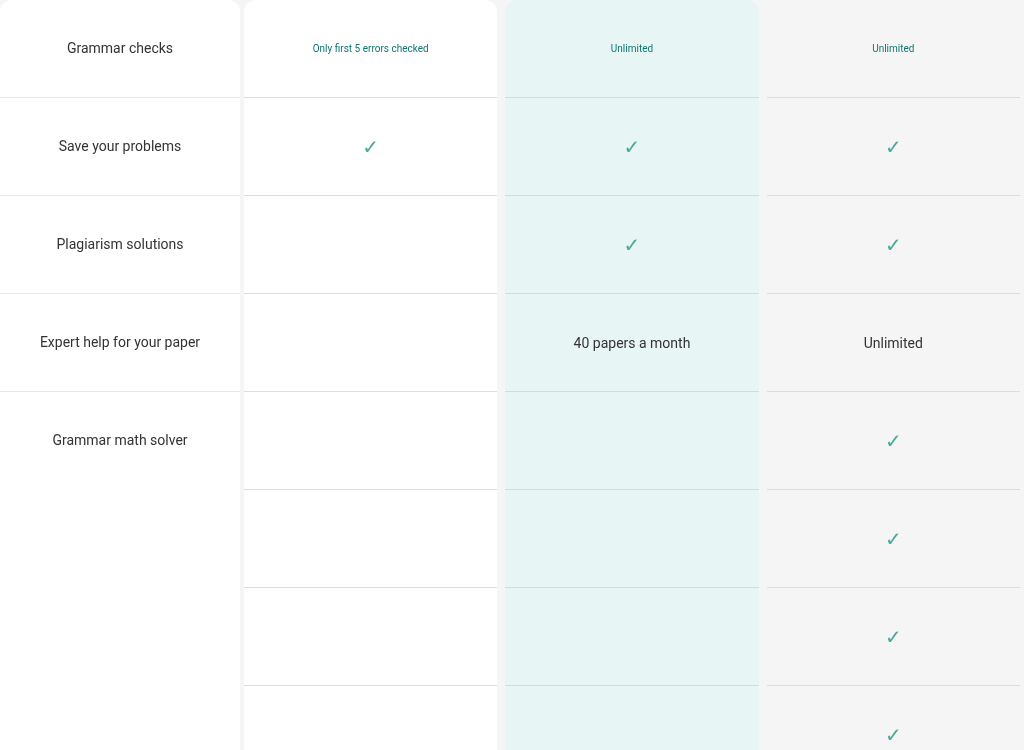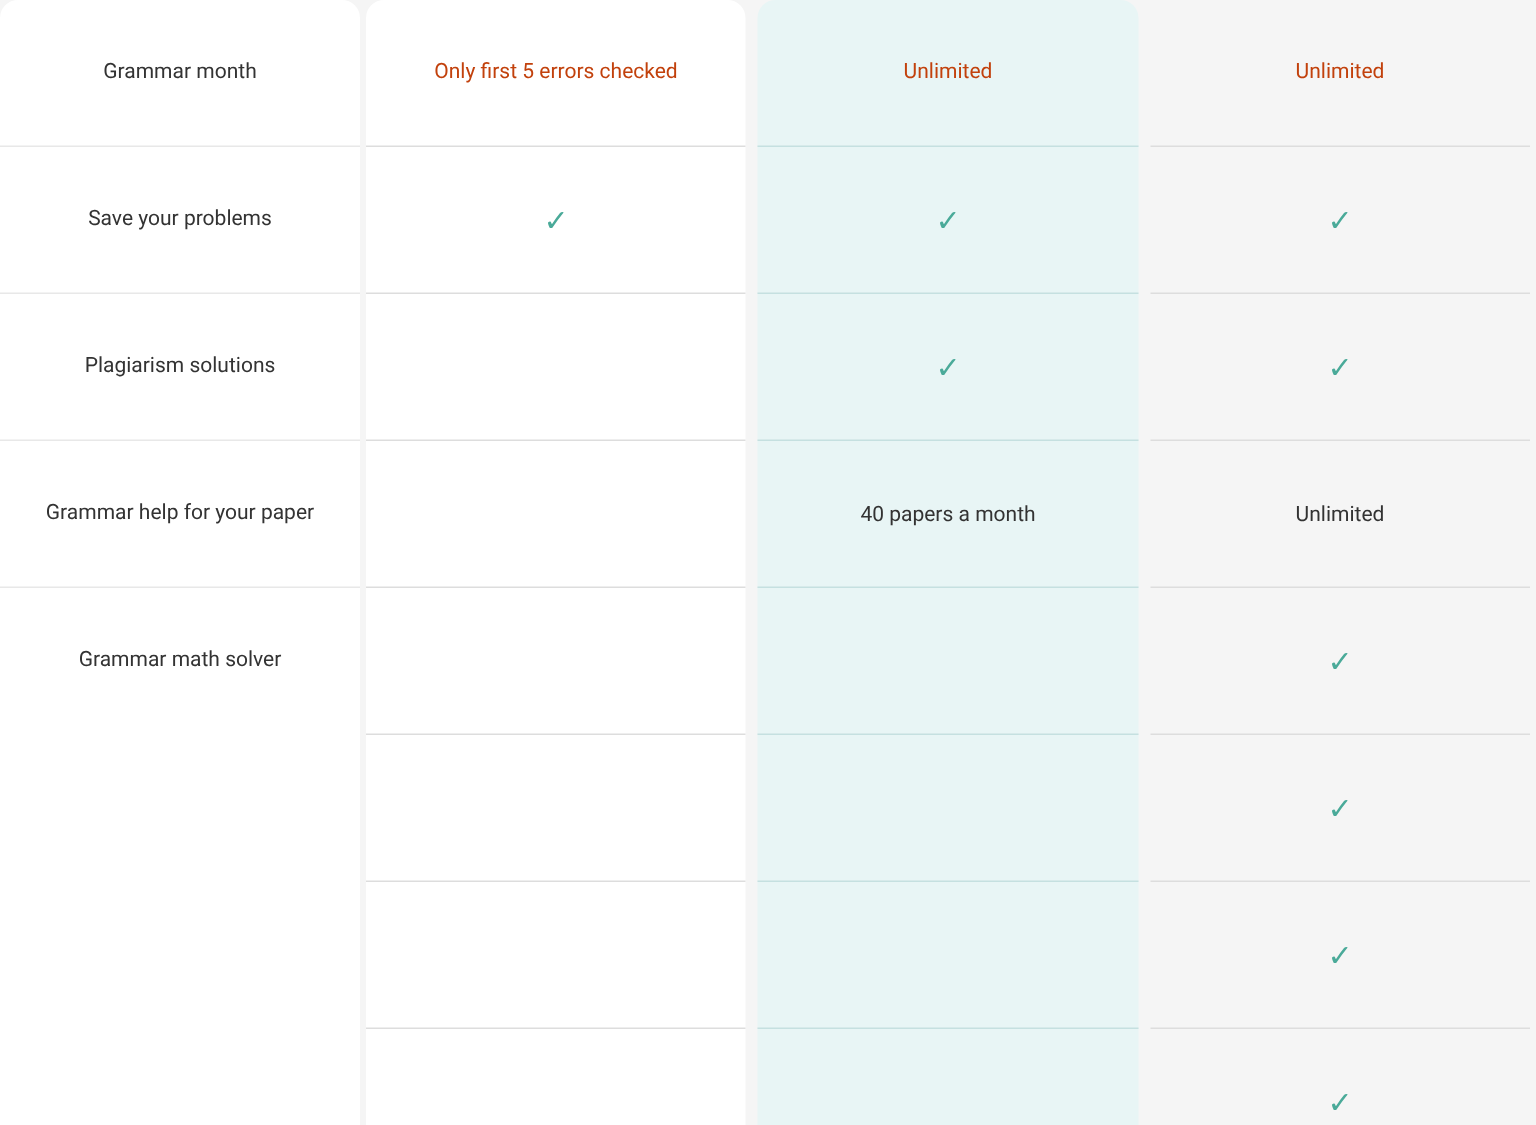--- a/index.html
+++ b/index.html
@@ -60,22 +60,22 @@
     }
 
     .plan-header {
       display: flex;
       align-items: center;
       justify-content: center;
       text-align: left;
       padding: 12px 16px;
       min-height: 98px;
       border-bottom: 1px solid #ddd;
-      font-size: 14px;
-      color: #c2410c;
+      font-size: 10px;
+      color: #0f766e;
       line-height: 1.4;
     }
 
     .plan-col.highlighted .plan-header {
       border-bottom: 1px solid #c5e0e0;
     }
 
     .plan-cell {
       display: flex;
       align-items: center;
@@ -107,24 +107,24 @@
       border-radius: 12px;
     }
   </style>
 </head>
 <body>
 
 <div class="pricing-table">
 
   <div class="features-col">
 
-  <div class="feature-cell">Grammar month</div>
+  <div class="feature-cell">Grammar checks</div>
       <div class="feature-cell">Save your problems</div>
       <div class="feature-cell">Plagiarism solutions</div>
-      <div class="feature-cell">Grammar help for your paper</div>
+      <div class="feature-cell">Expert help for your paper</div>
       <div class="feature-cell">Grammar math solver</div>
     </div>
 
 <div class="plan-col free-col">
       <div class="plan-header">Only first 5 errors checked</div>
       <div class="plan-cell">
         <span class="check-icon">✓</span>
       </div>
       <div class="plan-cell"></div>
       <div class="plan-cell"></div>

